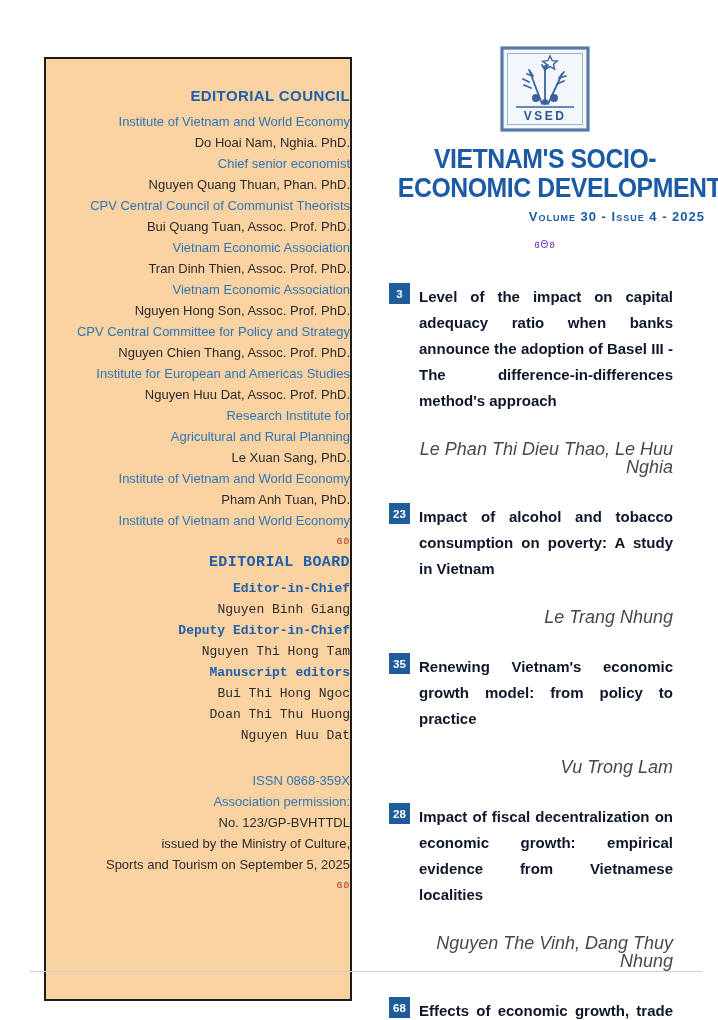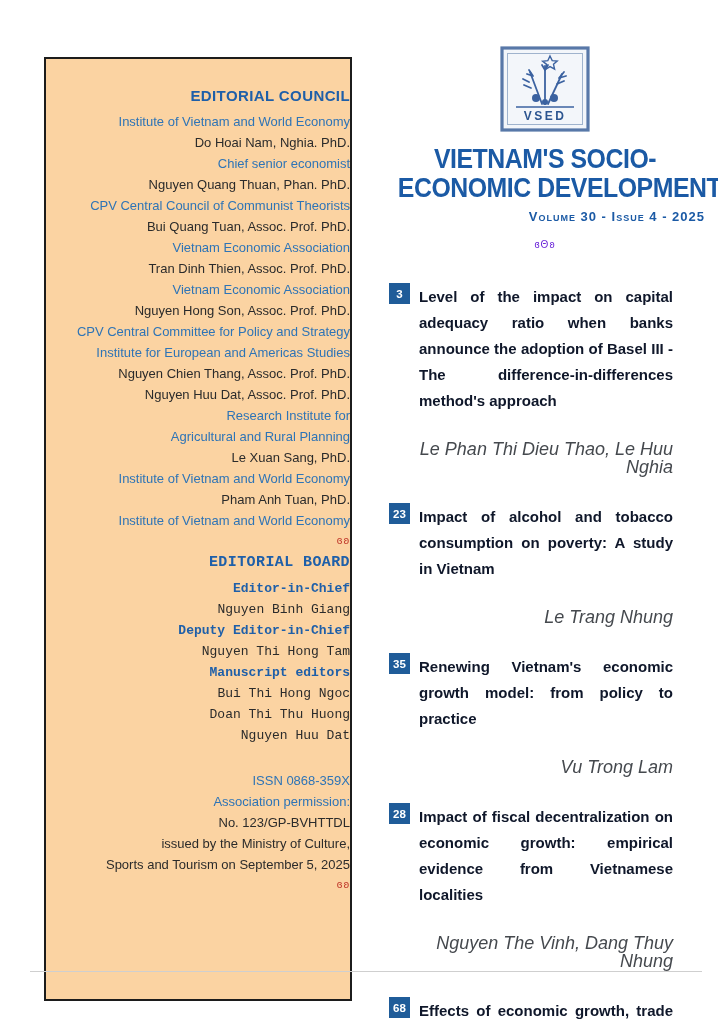--- a/index.html
+++ b/index.html
@@ -74,23 +74,23 @@
       <div class="line affiliation">Vietnam Economic Association</div>
 
       <div class="line name">Tran Dinh Thien, Assoc. Prof. PhD.</div>
 
       <div class="line affiliation">Vietnam Economic Association</div>
 
       <div class="line name">Nguyen Hong Son, Assoc. Prof. PhD.</div>
 
       <div class="line affiliation">CPV Central Committee for Policy and Strategy</div>
 
+      <div class="line name">Nguyen Chien Thang, Assoc. Prof. PhD.</div>
+
       <div class="line affiliation">Institute for European and Americas Studies</div>
-
-      <div class="line name">Nguyen Chien Thang, Assoc. Prof. PhD.</div>
 
       <div class="line name">Nguyen Huu Dat, Assoc. Prof. PhD.</div>
 
       <div class="line affiliation">Research Institute for</div>
 
       <div class="line affiliation">Agricultural and Rural Planning</div>
 
       <div class="line name">Le Xuan Sang, PhD.</div>
 
       <div class="line affiliation">Institute of Vietnam and World Economy</div>

